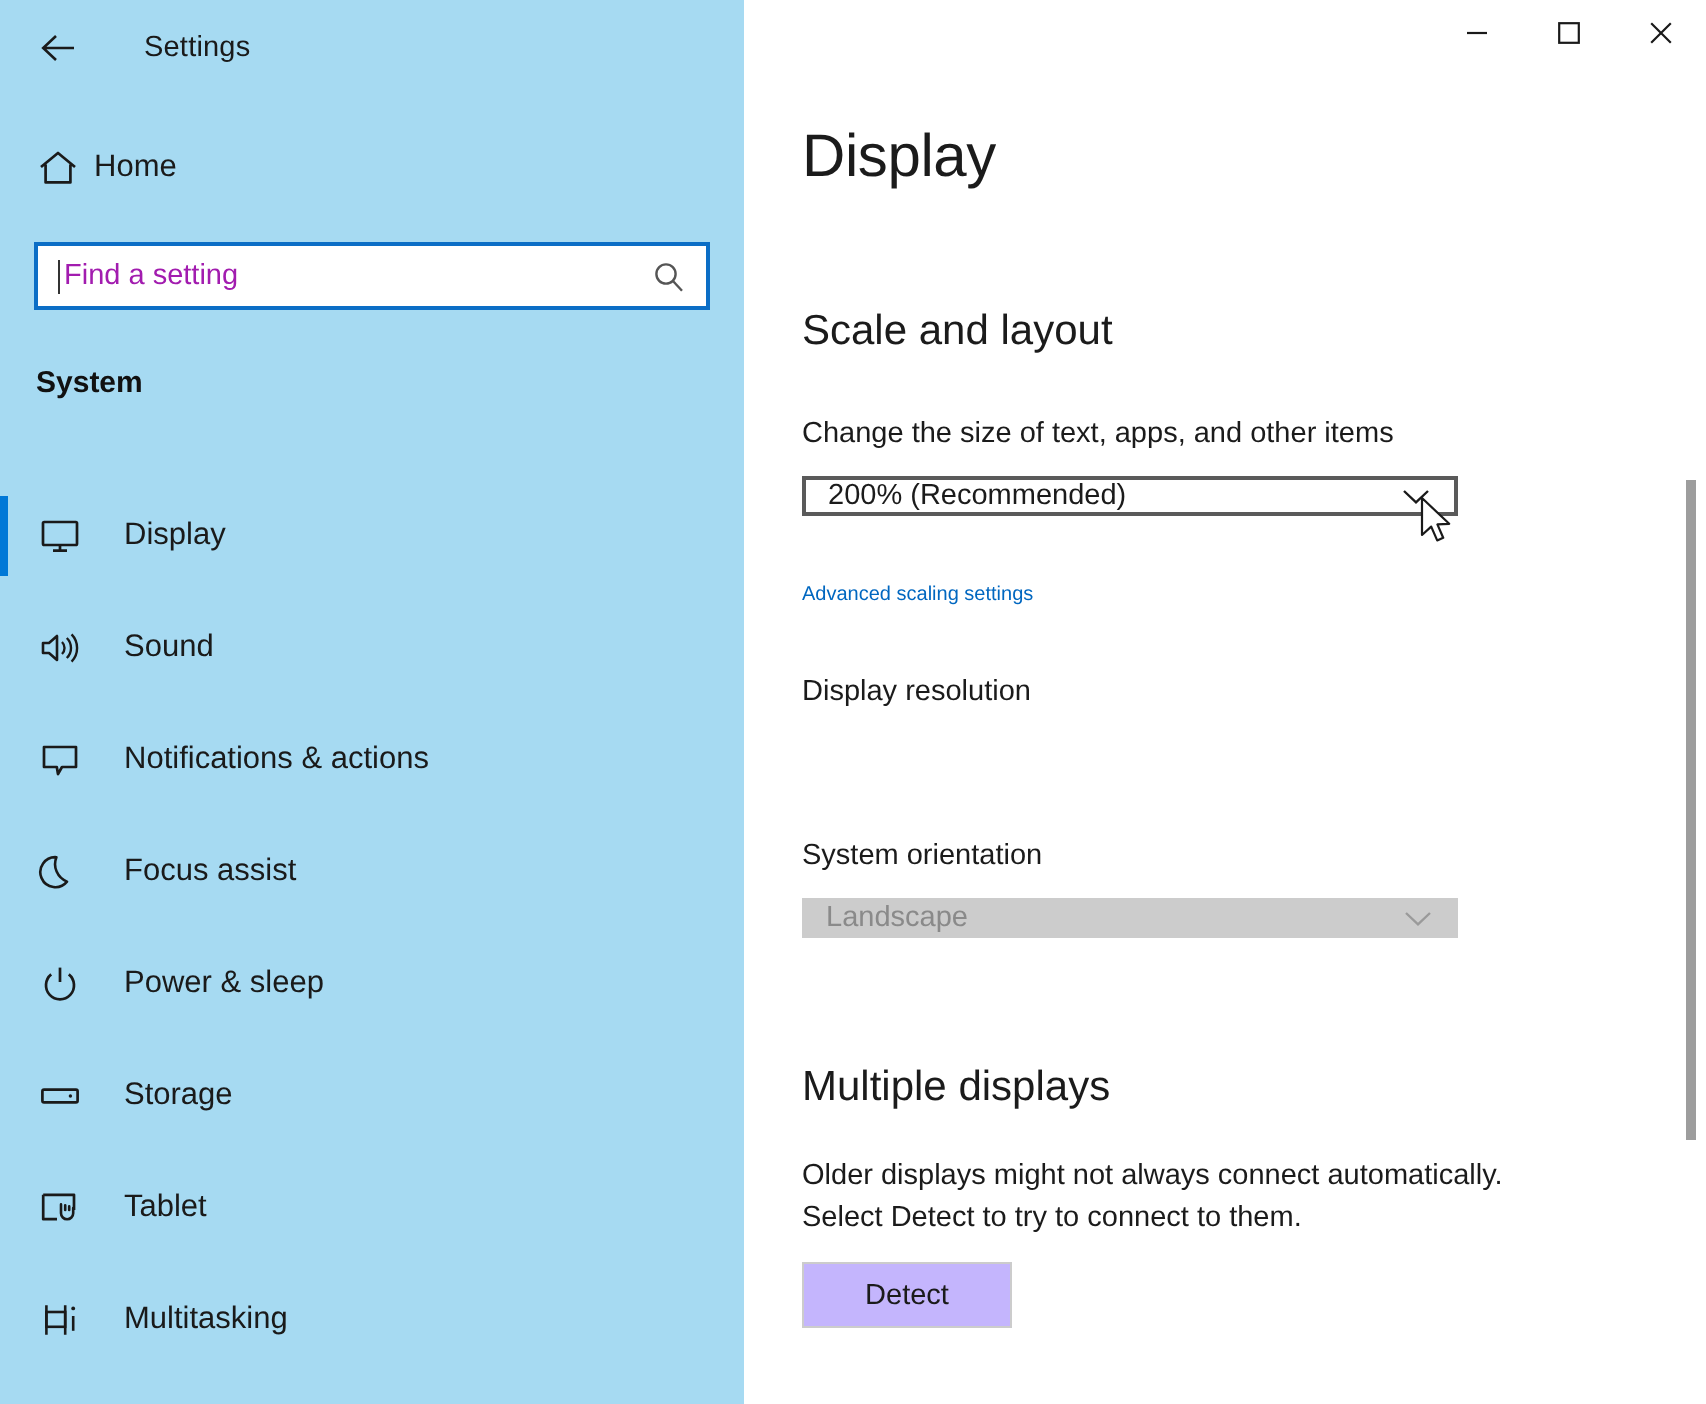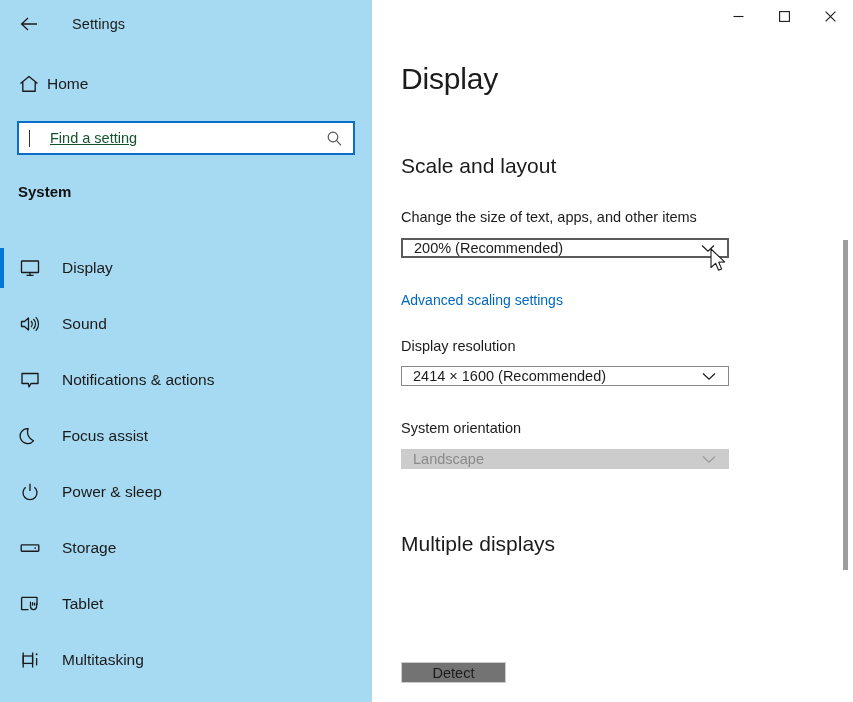--- a/index.html
+++ b/index.html
@@ -46,23 +46,23 @@
     width: 338px; height: 34px;
     background: #ffffff;
     border: 2px solid #0b6ec6;
     display: flex; align-items: center;
   }
   .search-caret {
     width: 1px; height: 17px; background: #333; margin-left: 10px;
   }
   .search-ph {
     flex: 1;
-    font-size: 14.5px; color: #14532d;
-    margin-left: 20px;
-    white-space: nowrap; overflow: hidden; text-decoration: underline;
+    font-size: 14.5px; color: #a21caf;
+    margin-left: 2px;
+    white-space: nowrap; overflow: hidden;
   }
   .search-icon { margin-right: 10px; display:flex; align-items:center; }
 
   .group-label {
     position: absolute; left: 18px; top: 183px;
     font-size: 15px; font-weight: bold; color: #111;
   }
 
   .nav { position: absolute; left: 0; top: 240px; width: 372px; }
   .nav-item {
@@ -127,37 +127,36 @@
     background: #cccccc; border: 1px solid #cccccc;
   }
   .combo-text {
     flex: 1; font-size: 14.5px; color: #1b1b1b;
     margin-left: 11px; white-space: nowrap; overflow: hidden;
   }
   .combo.disabled .combo-text { color: #8a8a8a; }
   .combo-chev { margin-right: 12px; display:flex; align-items:center; }
   .link {
     position: absolute; left: 29px;
-    font-size: 14px; color: #0067c0;
+    font-size: 10px; color: #0067c0;
     cursor: pointer;
   }
   .body-text {
     position: absolute; left: 29px;
     font-size: 14.5px; color: #1b1b1b; line-height: 21px;
     white-space: pre-line;
   }
   .detect-btn {
     position: absolute; left: 29px;
-    width: 105px; height: 21px;
-    background: #737373;
+    width: 105px; height: 33px;
+    background: #c4b5fd;
     border: 1px solid #cccccc;
     font-size: 14.5px; color: #1b1b1b;
     display: flex; align-items: center; justify-content: center;
     font-family: "Liberation Sans", sans-serif;
-    margin-top: 31px;
   }
   .scrollbar {
     position: absolute; right: 5px; top: 240px;
     width: 5px; height: 330px;
     background: #9d9d9d;
   }
   .cursor {
     position: absolute; pointer-events: none;
   }
 </style>
@@ -331,42 +330,36 @@
         <svg width="14" height="9" viewBox="0 0 14 9">
           <path d="M1 1.5 L7 7.2 L13 1.5" fill="none" stroke="#1a1a1a" stroke-width="1.2"></path>
         </svg>
       </div>
     </div>
 
     <div class="link" style="top:292px;">Advanced scaling settings</div>
 
     <div class="field-label" style="top:338px;">Display resolution</div>
 
-    <div class="combo" style="top:366px;">
-      <div class="combo-text">2414 × 1600 (Recommended)</div>
-      <div class="combo-chev">
-        <svg width="14" height="9" viewBox="0 0 14 9">
-          <path d="M1 1.5 L7 7.2 L13 1.5" fill="none" stroke="#1a1a1a" stroke-width="1.2"></path>
-        </svg>
-      </div>
-    </div>
 
     <div class="field-label" style="top:420px;">System orientation</div>
 
     <div class="combo disabled" style="top:449px;">
       <div class="combo-text">Landscape</div>
       <div class="combo-chev">
         <svg width="14" height="9" viewBox="0 0 14 9">
           <path d="M1 1.5 L7 7.2 L13 1.5" fill="none" stroke="#9a9a9a" stroke-width="1.2"></path>
         </svg>
       </div>
     </div>
 
     <div class="section-h" style="top:532px;">Multiple displays</div>
 
+    <div class="body-text" style="top:578px;">Older displays might not always connect automatically.
+Select Detect to try to connect to them.</div>
 
     <div class="detect-btn" style="top:631px;">Detect</div>
 
     <div class="scrollbar"></div>
   </div>
 
   <svg class="cursor" style="left:710px; top:248px;" width="20" height="28" viewBox="0 0 20 28">
     <path d="M1 1 L1 19.5 L5.6 15.3 L8.6 22.2 L11.6 20.9 L8.7 14.2 L14.6 13.9 Z" fill="#ffffff" stroke="#1a1a1a" stroke-width="1.1" stroke-linejoin="round"></path>
   </svg>
 

